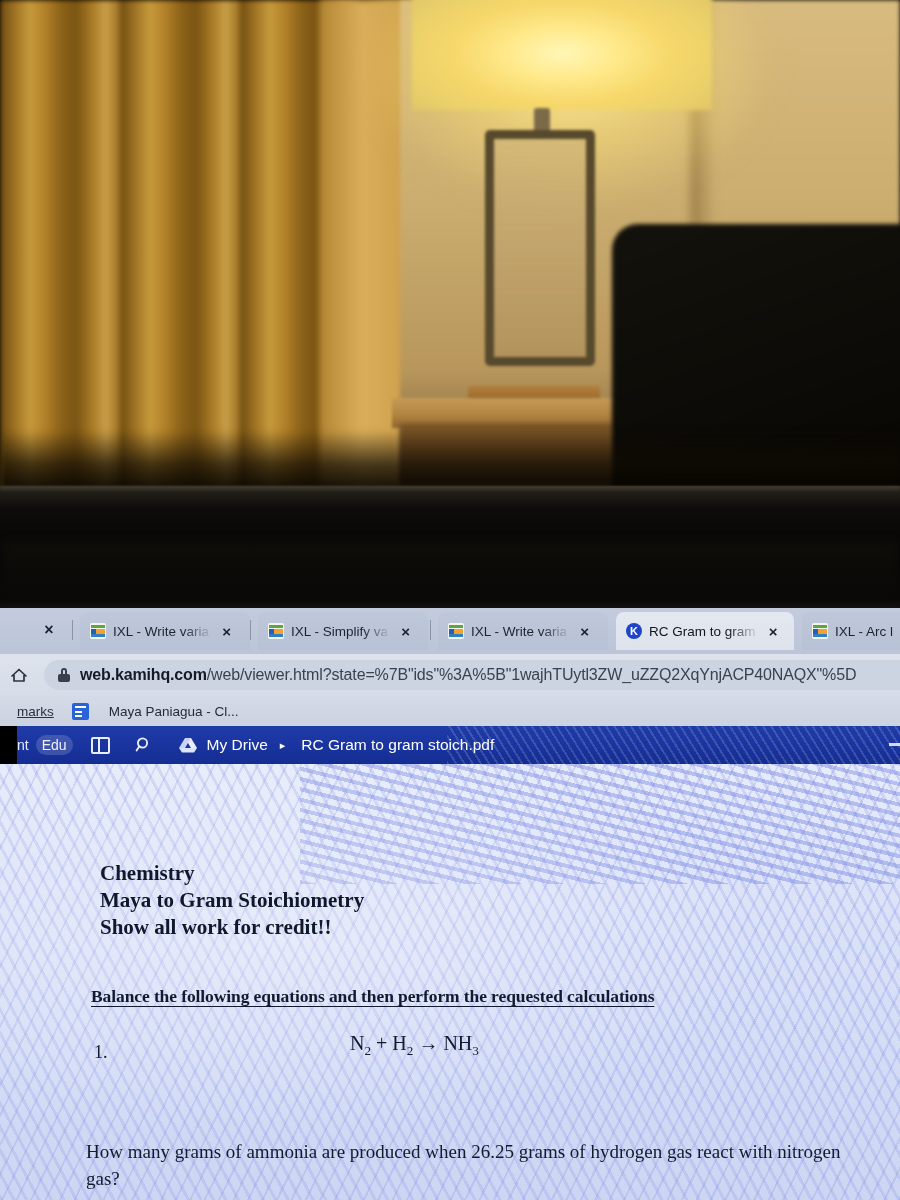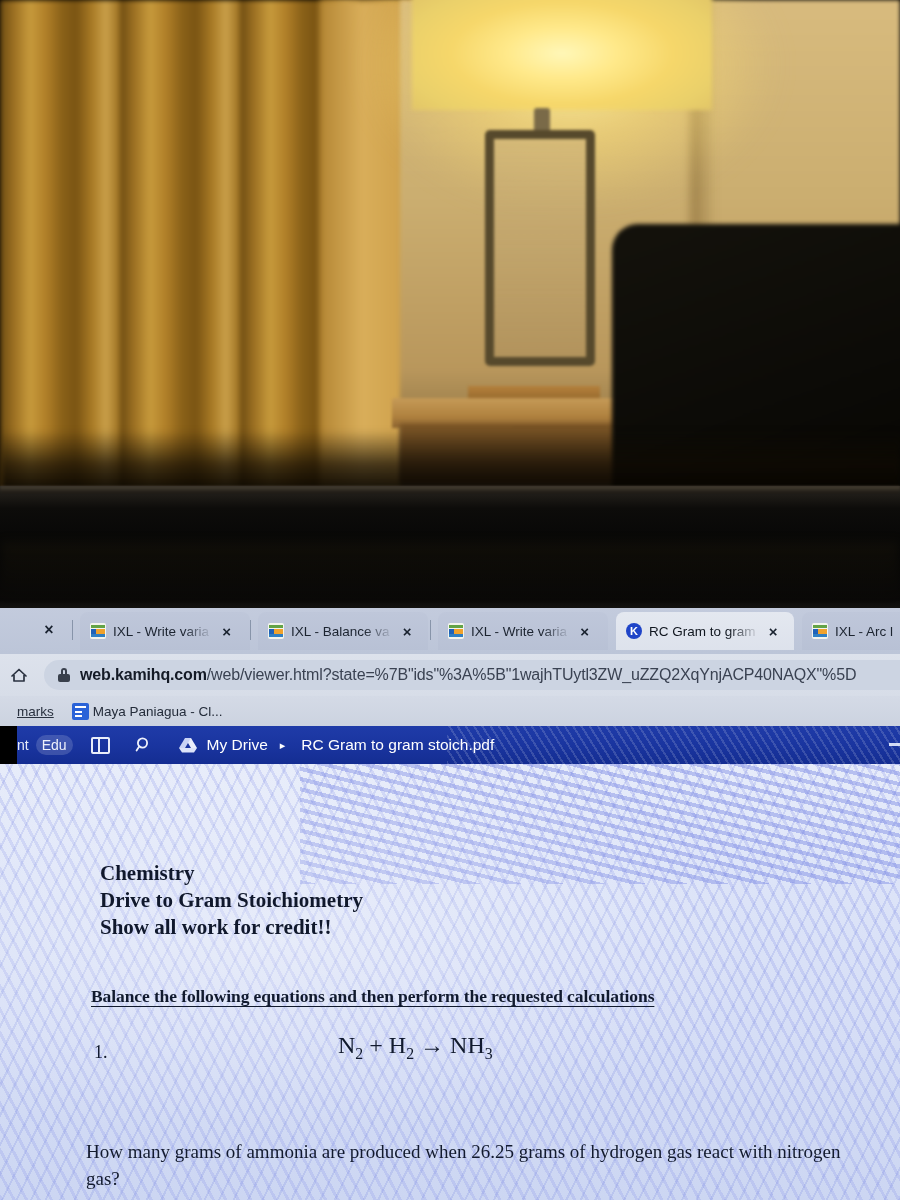--- a/index.html
+++ b/index.html
@@ -193,21 +193,21 @@
   .urltext .host { font-weight: 700; color: #141a26; }
   .urltext .rest { color: #3a4252; }
 
   
   .bmrow {
     position: absolute; left: 0; top: 88px; width: 900px; height: 30px;
     background: linear-gradient(180deg, #d4dae6 0%, #ccd3e0 100%);
     display: flex; align-items: center;
   }
   .bm-overflow { margin-left: 17px; font-size: 13.5px; color: #2a3240; text-decoration: underline; }
-  .bm-item { display: flex; align-items: center; gap: 4px; margin-left: 18px; }
+  .bm-item { display: flex; align-items: center; gap: 20px; margin-left: 18px; }
   .bm-ico {
     width: 17px; height: 17px; background: #2a63d8; border-radius: 2px;
     position: relative;
   }
   .bm-ico::before {
     content:""; position:absolute; left:3px; top:3px; width:11px; height:2.5px; background:#fff;
   }
   .bm-ico::after {
     content:""; position:absolute; left:3px; top:8px; width:7px; height:2.5px; background:#fff;
     box-shadow: 0 4px 0 #fff;
@@ -291,22 +291,22 @@
     font-family: "Liberation Serif", serif;
     font-weight: 700; font-size: 17.5px;
     text-decoration: underline; text-underline-offset: 4px;
     color: #111a2e; letter-spacing: -0.1px;
   }
   .qnum {
     position: absolute; left: 94px; top: 278px;
     font-family: "Liberation Serif", serif; font-size: 18px; color: #121a2e;
   }
   .eq {
-    position: absolute; left: 338px; top: 268px;
-    font-family: "Liberation Serif", serif; font-size: 24px; color: #111a2e;
+    position: absolute; left: 350px; top: 268px;
+    font-family: "Liberation Serif", serif; font-size: 20px; color: #111a2e;
   }
   .eq sub { font-size: 0.66em; }
   .qtext {
     position: absolute; left: 86px; top: 330px; width: 780px;
     font-family: "Liberation Serif", serif; font-size: 19px; line-height: 27px;
     color: #121a2e;
     margin-top: 44px;
   }
 </style>
 </head>
@@ -347,21 +347,21 @@
           <i></i>
         </span>
       <span class="label fade">IXL - Write varia</span>
       <span class="tabclose">×</span>
     </div>
 
     <div class="tab" style="left:258px; width:170px">
       <span class="fav fav-ixl">
           <i></i>
         </span>
-      <span class="label fade">IXL - Balance va</span>
+      <span class="label fade">IXL - Simplify va</span>
       <span class="tabclose">×</span>
     </div>
 
     <div class="tab" style="left:438px; width:170px">
       <span class="fav fav-ixl">
           <i></i>
         </span>
       <span class="label fade">IXL - Write varia</span>
       <span class="tabclose">×</span>
     </div>
@@ -430,21 +430,21 @@
   </div>
 
   <div class="page">
     <div class="moire-a"></div>
     <div class="moire-b"></div>
     <div class="moire-c"></div>
     <div class="vign"></div>
 
     <div class="doc-text hdr">
       <div>Chemistry</div>
-      <div>Drive to Gram Stoichiometry</div>
+      <div>Maya to Gram Stoichiometry</div>
       <div>Show all work for credit!!</div>
     </div>
 
     <div class="doc-text instr">Balance the following equations and then perform the requested calculations</div>
 
     <div class="doc-text qnum">1.</div>
 
     <div class="doc-text eq">
       <span>N</span><sub>2</sub>
       <span>+</span>

